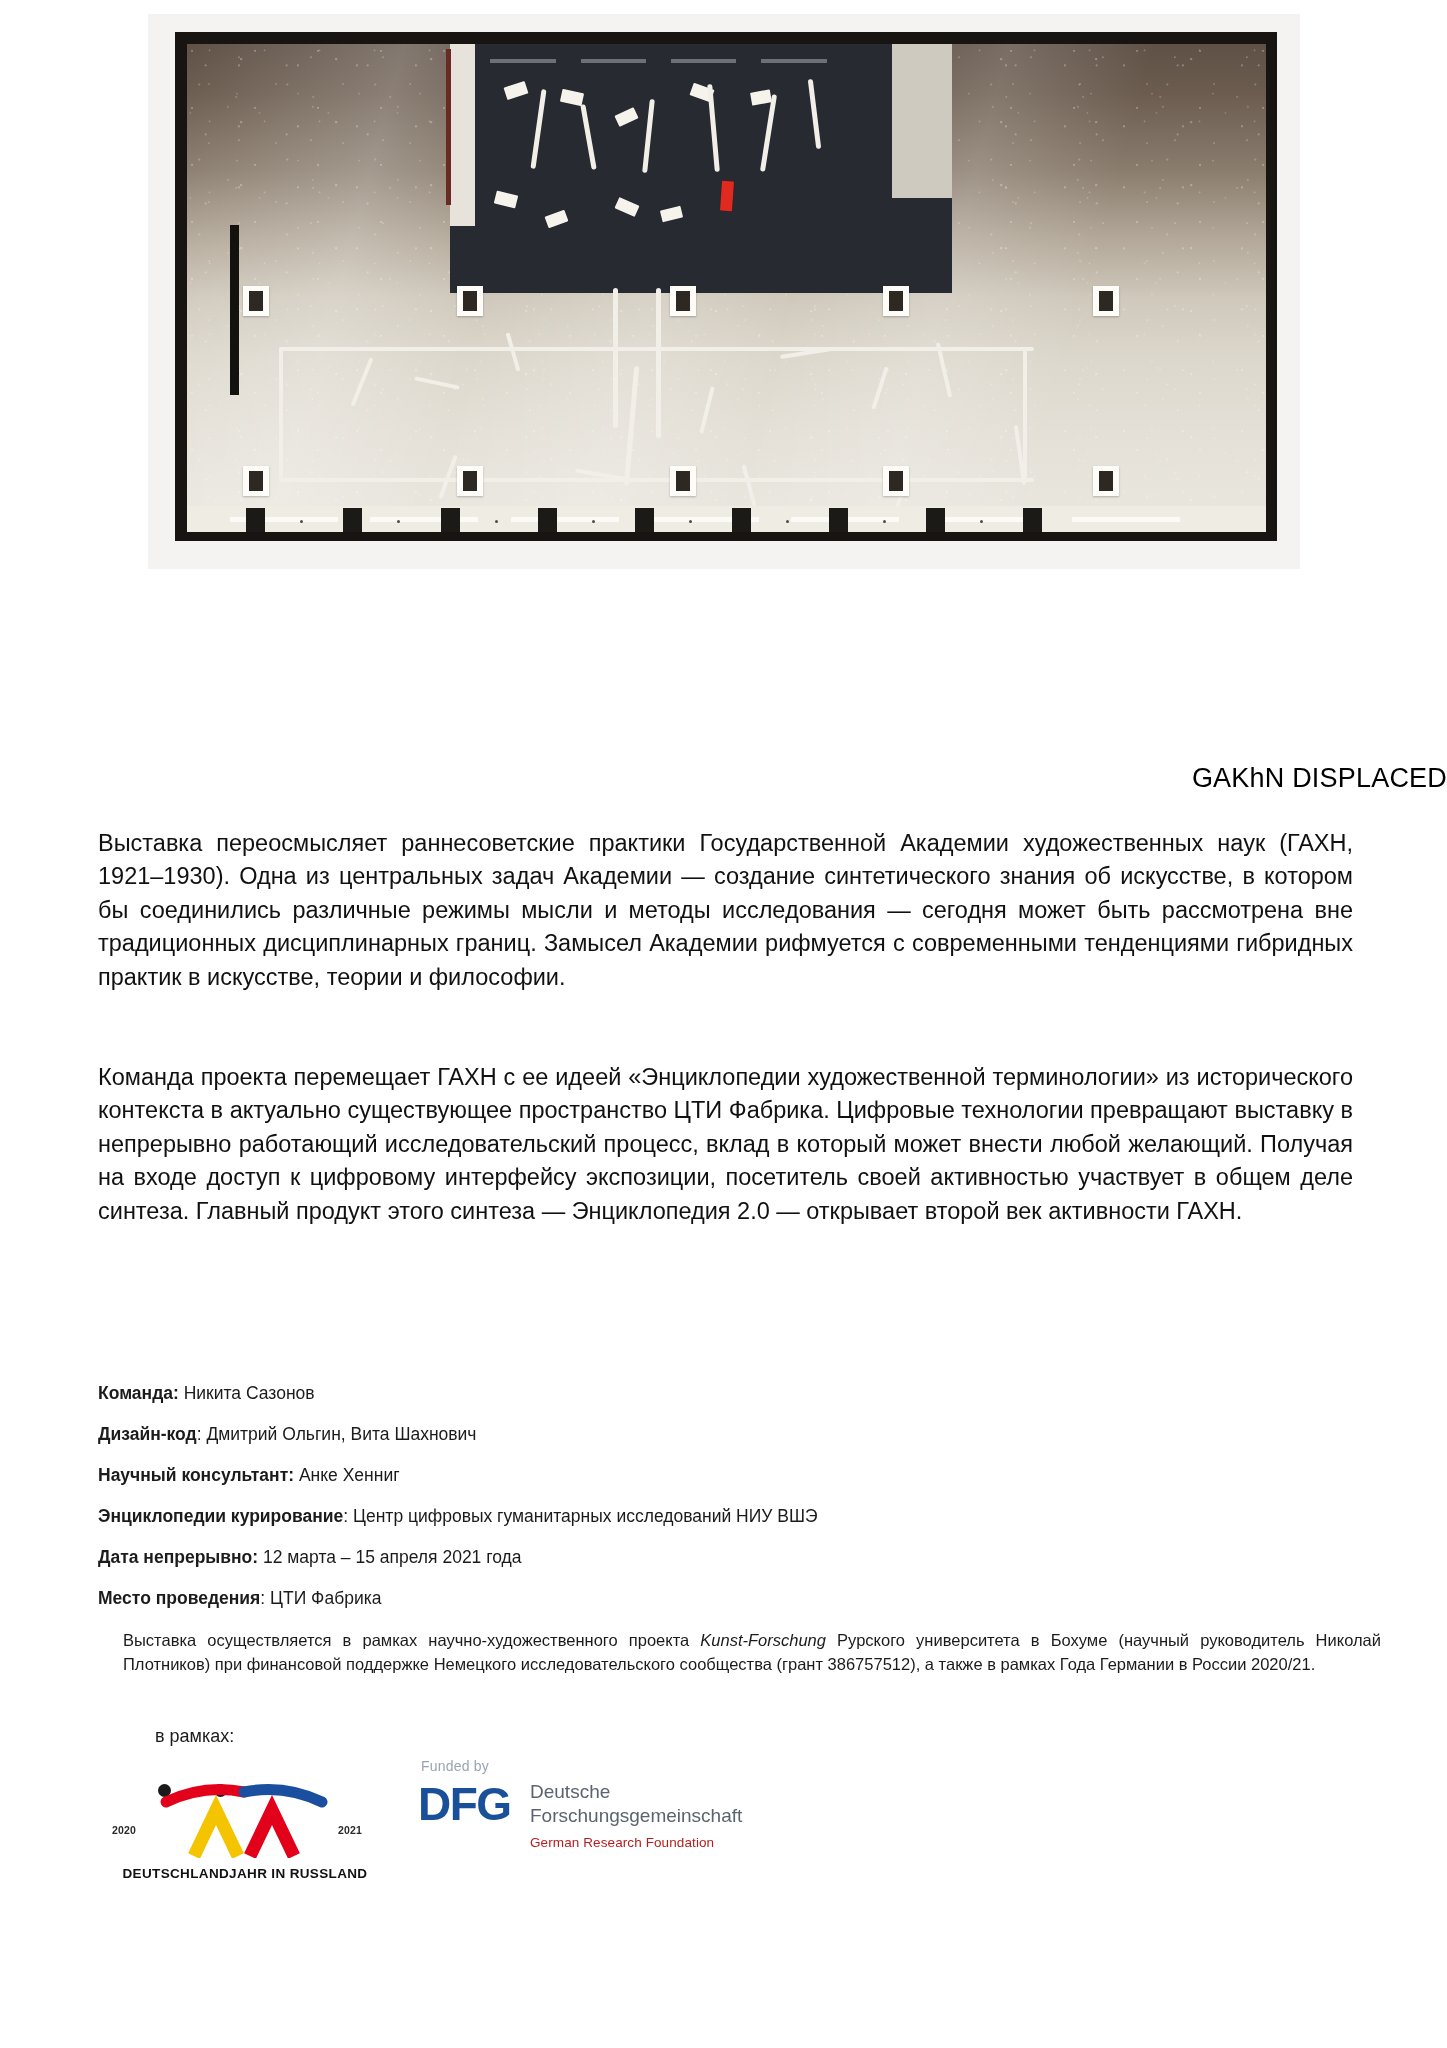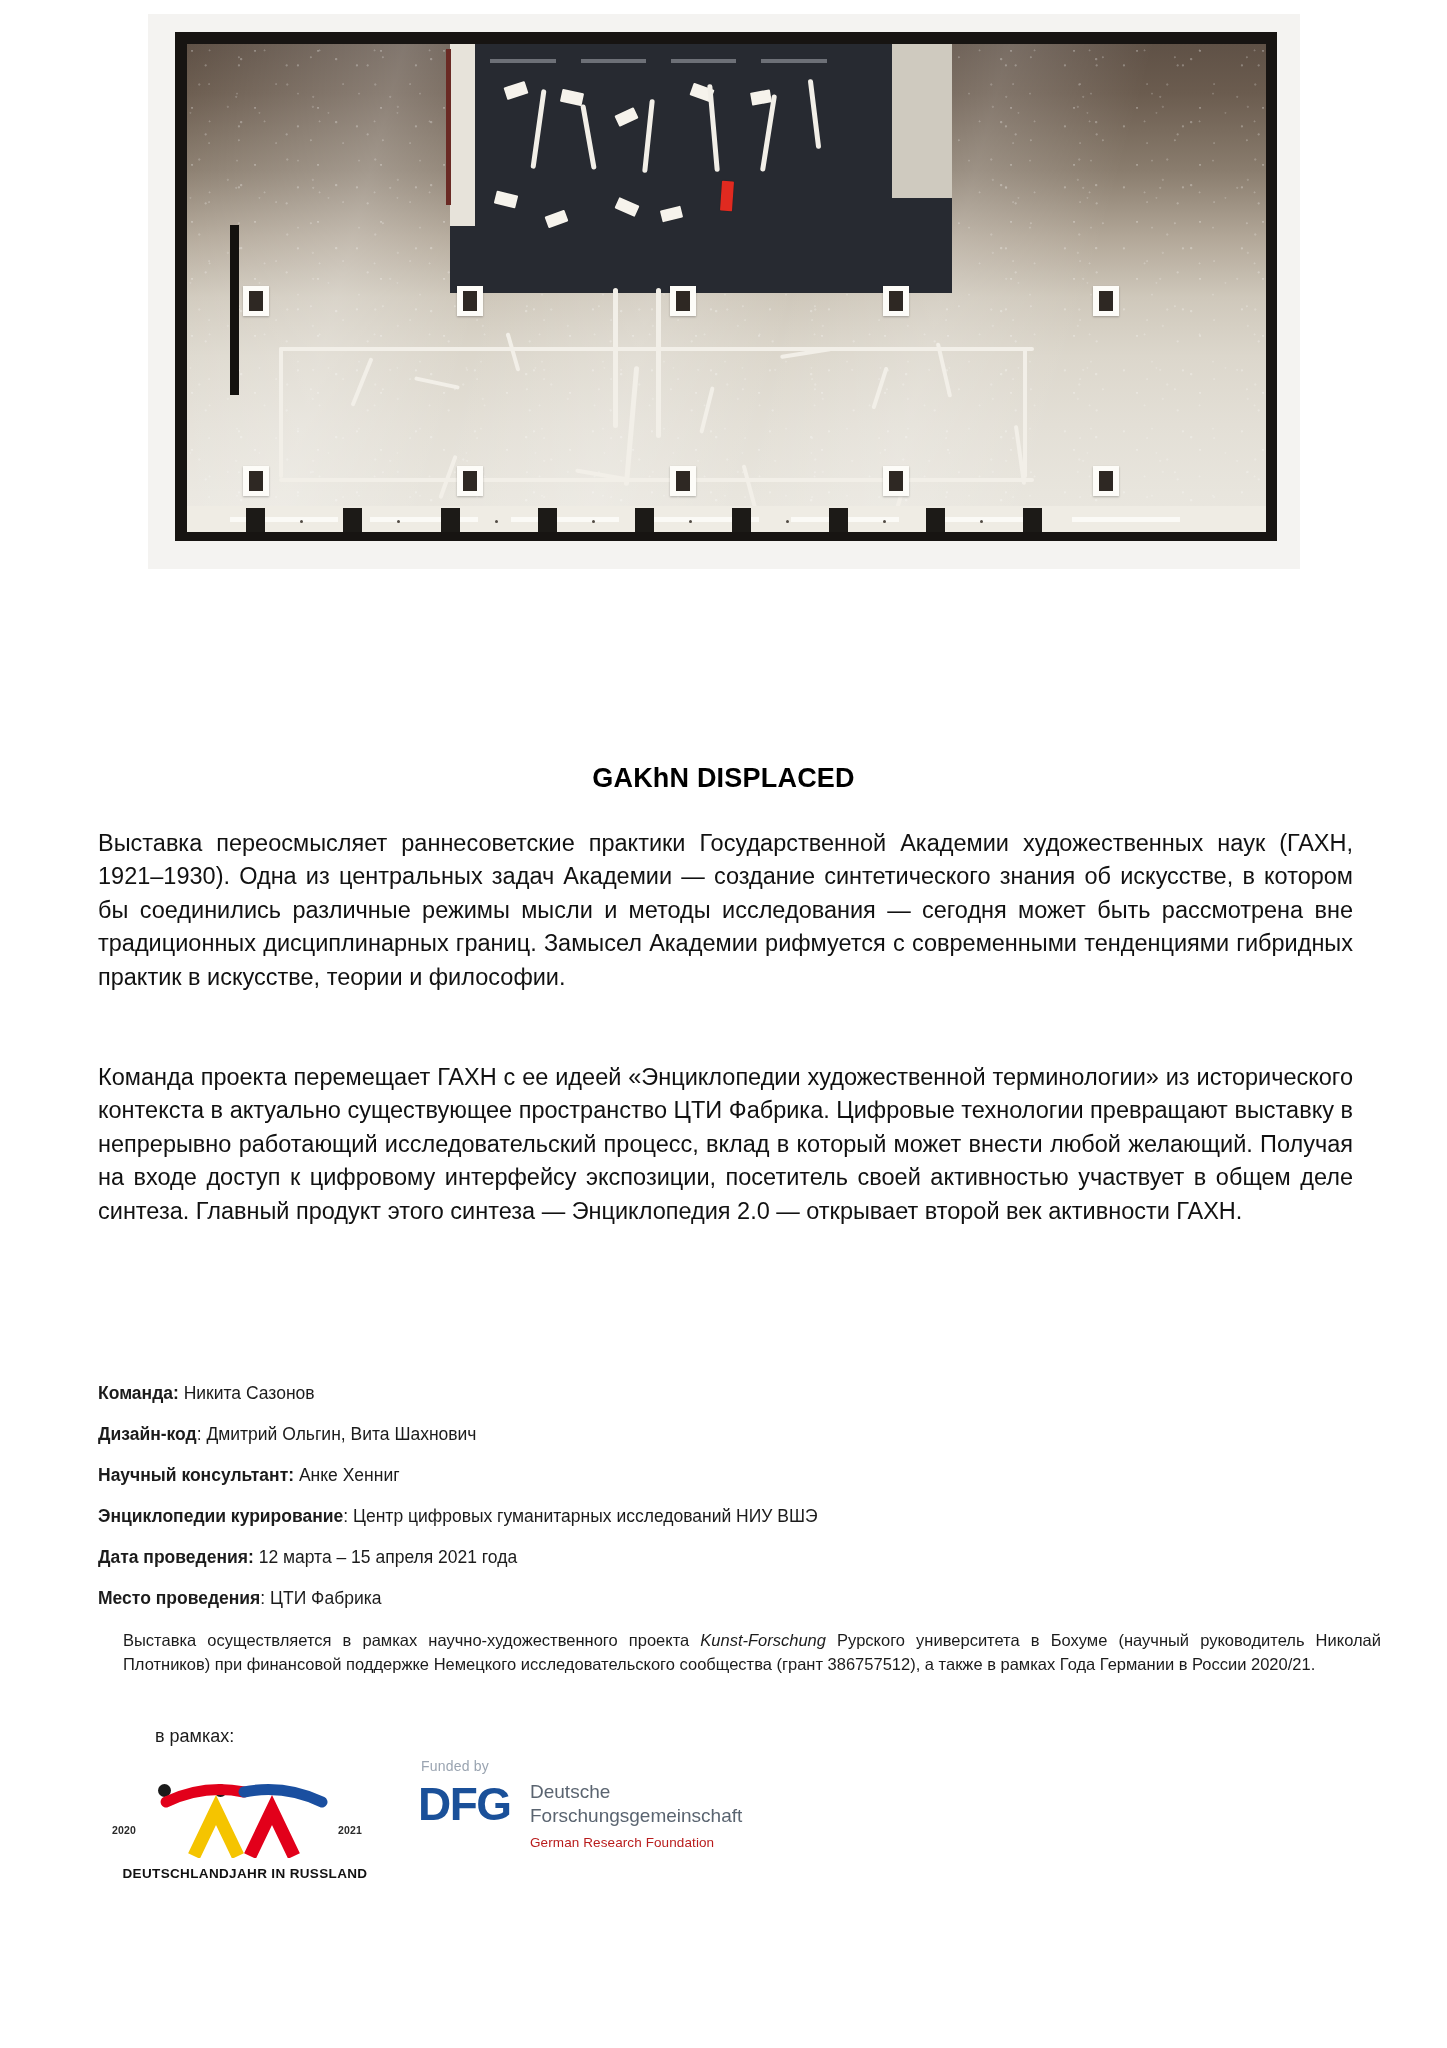--- a/index.html
+++ b/index.html
@@ -197,23 +197,23 @@
     background: #514b44;
     border-radius: 50%;
   }
 
   
   .title {
     position: absolute;
     left: 0;
     top: 763px;
     width: 1447px;
-    text-align: center;
+    text-align: right;
     font-size: 27px;
-    font-weight: bold;
+    font-weight: normal;
     letter-spacing: 0.2px;
     color: #000;
   }
   .para {
     font-size: 23.5px;
     line-height: 33.4px;
     text-align: justify;
     text-justify: inter-word;
     color: #111;
     margin: 0 0 24px 0;
@@ -486,21 +486,21 @@
     <div class="credit-line">
       <b>Дизайн-код</b><span>: Дмитрий Ольгин, Вита Шахнович</span>
     </div>
     <div class="credit-line">
       <b>Научный консультант:</b><span> Анке Хенниг</span>
     </div>
     <div class="credit-line">
       <b>Энциклопедии курирование</b><span>: Центр цифровых гуманитарных исследований НИУ ВШЭ</span>
     </div>
     <div class="credit-line">
-      <b>Дата проведения:</b><span> 12 марта – 15 апреля 2021 года</span>
+      <b>Дата непрерывно:</b><span> 12 марта – 15 апреля 2021 года</span>
     </div>
     <div class="credit-line">
       <b>Место проведения</b><span>: ЦТИ Фабрика</span>
     </div>
   </div>
 
   <div class="footnote"><span>Выставка осуществляется в рамках научно-художественного проекта </span><i>Kunst-Forschung</i><span> Рурского университета в Бохуме (научный руководитель Николай Плотников) при финансовой поддержке Немецкого исследовательского сообщества (грант 386757512), а также в рамках Года Германии в России 2020/21.</span></div>
 
   <div class="framework-label">в рамках:</div>
 

